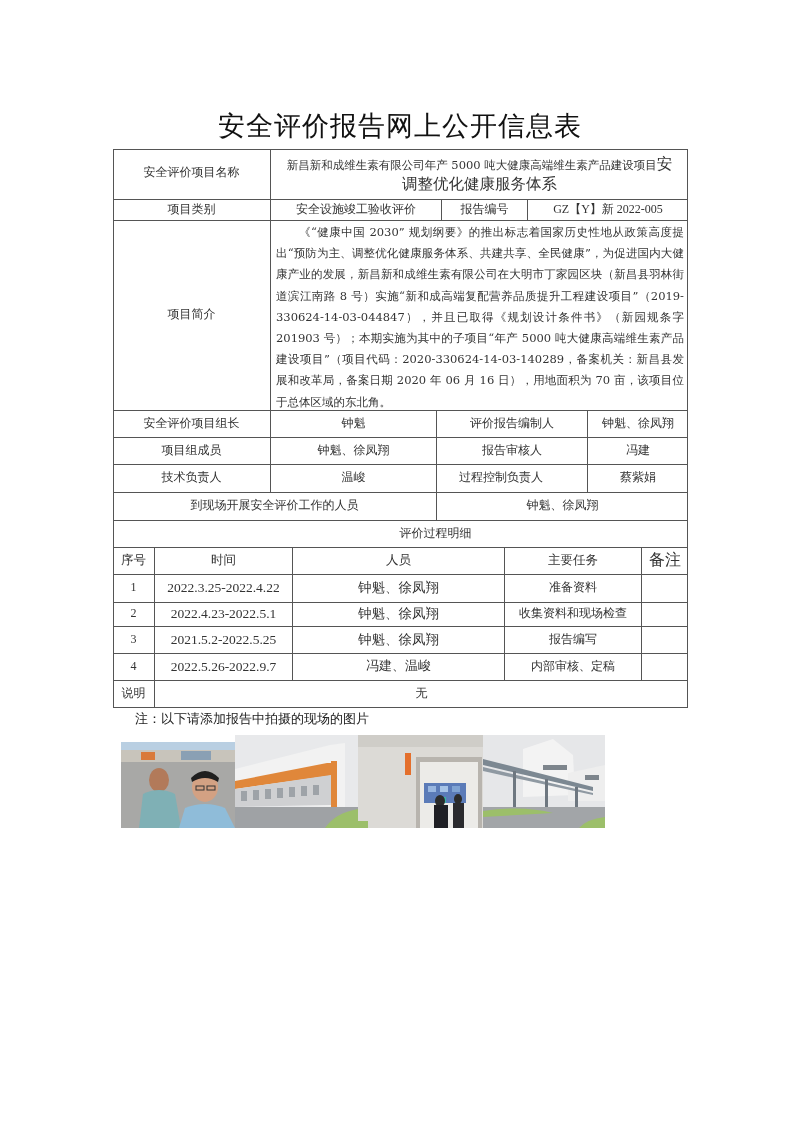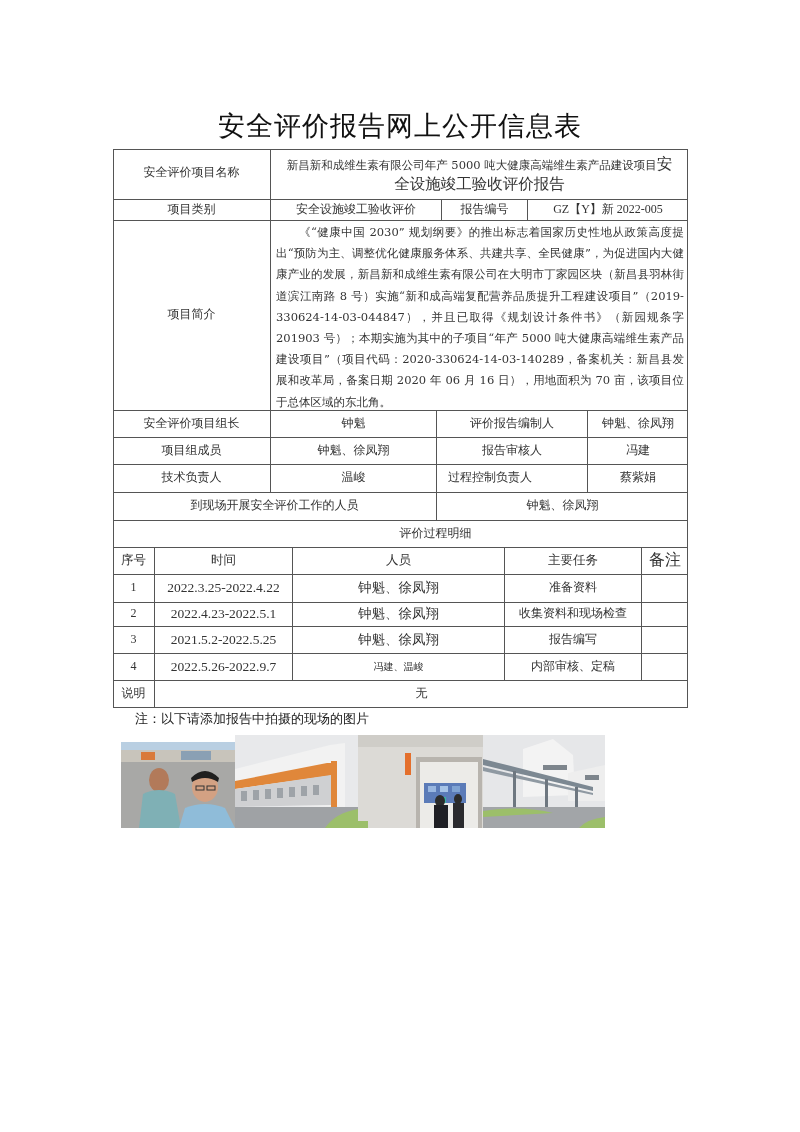--- a/index.html
+++ b/index.html
@@ -47,21 +47,21 @@
   <div class="vl" style="left:527px; top:199px; height:21px;"></div>
   <div class="vl" style="left:436px; top:410px; height:110px;"></div>
   <div class="vl" style="left:587px; top:410px; height:82px;"></div>
   <div class="vl" style="left:154px; top:547px; height:161px;"></div>
   <div class="vl" style="left:292px; top:547px; height:133px;"></div>
   <div class="vl" style="left:504px; top:547px; height:133px;"></div>
   <div class="vl" style="left:641px; top:547px; height:133px;"></div>
 
   <div class="cell" style="left:113px; top:149px; width:157px; height:50px;font-family:Liberation Mono, monospace;">安全评价项目名称</div>
   <div class="cell" style="left:271px; top:149px; width:417px; height:50px;align-items:center;">
-    <span class="name-val"><span>新昌新和成维生素有限公司年产 5000 吨大健康高端维生素产品建设项目</span><span class="big">安</span><br><span class="big">全设施竣工验收评价报告</span></span>
+    <span class="name-val"><span>新昌新和成维生素有限公司年产 5000 吨大健康高端维生素产品建设项目</span><span class="big">安</span><br><span class="big">调整优化健康服务体系</span></span>
   </div>
 
   <div class="cell" style="left:113px; top:199px; width:157px; height:21px;">项目类别</div>
   <div class="cell" style="left:271px; top:199px; width:170px; height:21px;">安全设施竣工验收评价</div>
   <div class="cell" style="left:442px; top:199px; width:85px; height:21px;">报告编号</div>
   <div class="cell mono-num" style="left:528px; top:199px; width:160px; height:21px;">GZ【Y】新 2022-005</div>
 
   <div class="cell" style="left:113px; top:220px; width:157px; height:190px;">项目简介</div>
   <div class="intro">《“健康中国 2030” 规划纲要》的推出标志着国家历史性地从政策高度提出“预防为主、调整优化健康服务体系、共建共享、全民健康”，为促进国内大健康产业的发展，新昌新和成维生素有限公司在大明市丁家园区块（新昌县羽林街道滨江南路 8 号）实施“新和成高端复配营养品质提升工程建设项目”（2019-330624-14-03-044847），并且已取得《规划设计条件书》（新园规条字 201903 号）；本期实施为其中的子项目“年产 5000 吨大健康高端维生素产品建设项目”（项目代码：2020-330624-14-03-140289，备案机关：新昌县发展和改革局，备案日期 2020 年 06 月 16 日），用地面积为 70 亩，该项目位于总体区域的东北角。</div>
 
@@ -70,21 +70,21 @@
   <div class="cell" style="left:437px; top:410px; width:150px; height:27px;">评价报告编制人</div>
   <div class="cell" style="left:588px; top:410px; width:100px; height:27px;">钟魁、徐凤翔</div>
 
   <div class="cell" style="left:113px; top:437px; width:157px; height:27px;">项目组成员</div>
   <div class="cell" style="left:271px; top:437px; width:165px; height:27px;">钟魁、徐凤翔</div>
   <div class="cell" style="left:437px; top:437px; width:150px; height:27px;">报告审核人</div>
   <div class="cell" style="left:588px; top:437px; width:100px; height:27px;">冯建</div>
 
   <div class="cell" style="left:113px; top:464px; width:157px; height:28px;">技术负责人</div>
   <div class="cell" style="left:271px; top:464px; width:165px; height:28px;">温峻</div>
-  <div class="cell" style="left:415px; top:464px; width:150px; height:28px;">过程控制负责人</div>
+  <div class="cell" style="left:426px; top:464px; width:150px; height:28px;">过程控制负责人</div>
   <div class="cell" style="left:588px; top:464px; width:100px; height:28px;">蔡紫娟</div>
 
   <div class="cell" style="left:113px; top:492px; width:323px; height:28px;">到现场开展安全评价工作的人员</div>
   <div class="cell" style="left:437px; top:492px; width:251px; height:28px;">钟魁、徐凤翔</div>
 
   <div class="cell" style="left:103px; top:520px; width:665px; height:27px;">评价过程明细</div>
 </div>
 
 <div>
 
@@ -114,21 +114,21 @@
     <div class="cell mono-num" style="left:113px; top:626px; width:41px; height:27px;">3</div>
     <div class="cell mono-num" style="left:155px; top:626px; width:137px; height:27px; font-size:13.5px;">2021.5.2-2022.5.25</div>
     <div class="cell" style="left:293px; top:626px; width:211px; height:27px; font-size:13.5px;">钟魁、徐凤翔</div>
     <div class="cell" style="left:505px; top:626px; width:136px; height:27px;">报告编写</div>
     <div class="cell" style="left:642px; top:626px; width:46px; height:27px;"></div>
   </div>
 
   <div>
     <div class="cell mono-num" style="left:113px; top:653px; width:41px; height:27px;">4</div>
     <div class="cell mono-num" style="left:155px; top:653px; width:137px; height:27px; font-size:13.5px;">2022.5.26-2022.9.7</div>
-    <div class="cell" style="left:293px; top:653px; width:211px; height:27px; font-size:10px;">冯建、温峻</div>
+    <div class="cell" style="left:293px; top:653px; width:211px; height:27px; font-size:13px;">冯建、温峻</div>
     <div class="cell" style="left:505px; top:653px; width:136px; height:27px;">内部审核、定稿</div>
     <div class="cell" style="left:642px; top:653px; width:46px; height:27px;"></div>
   </div>
 
   <div class="cell" style="left:113px; top:680px; width:41px; height:28px;">说明</div>
   <div class="cell" style="left:155px; top:680px; width:533px; height:28px;">无</div>
 </div>
 
 <div class="note">注：以下请添加报告中拍摄的现场的图片</div>
 

